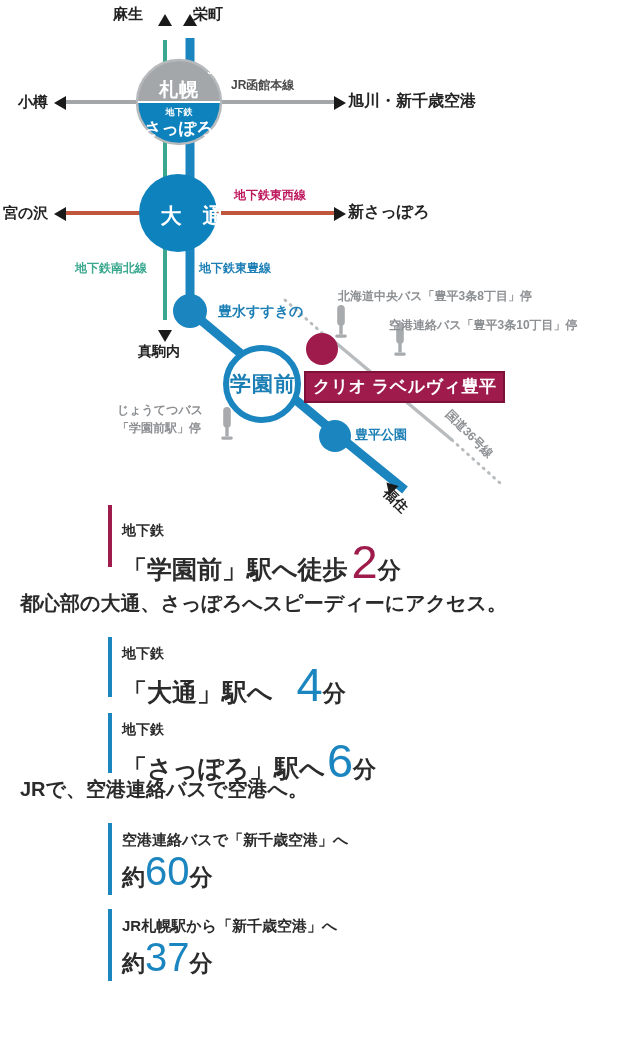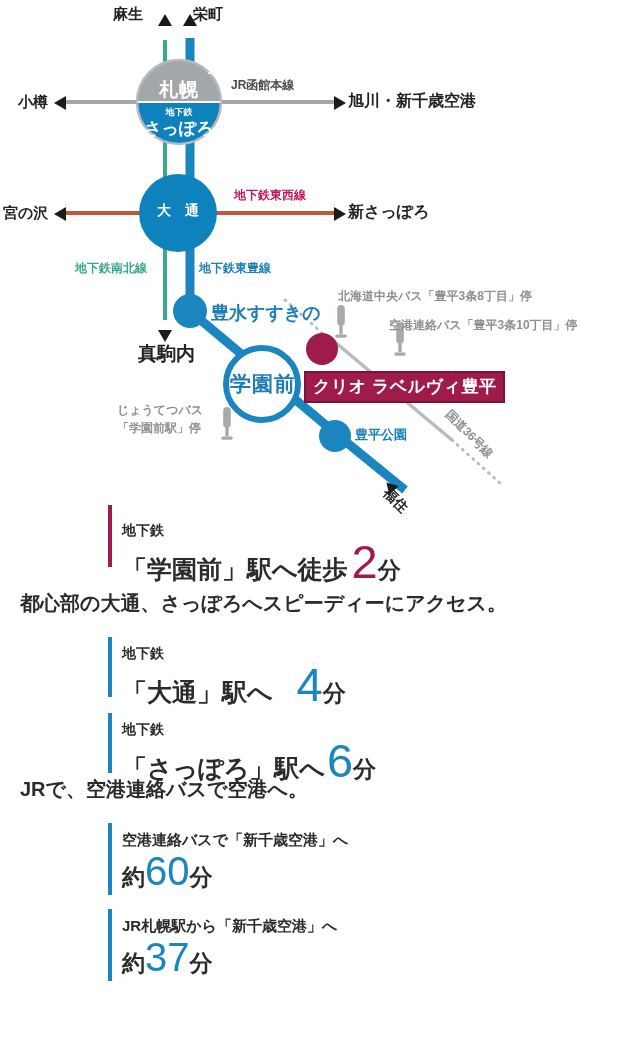--- a/index.html
+++ b/index.html
@@ -109,35 +109,35 @@
       <rect x="-1.8" y="20" width="3.6" height="11"></rect>
       <rect x="-6" y="31" width="12" height="3.5" rx="1.5"></rect>
     </g>
   </svg>
 
   <div class="stname" style="left:139px;top:66px;width:80px;font-size:9px;text-align:right;">JR</div>
   <div class="stname" style="left:139px;top:77px;width:80px;font-size:19px;letter-spacing:1px;">札幌</div>
   <div class="stname" style="left:139px;top:106px;width:80px;font-size:9px;">地下鉄</div>
   <div class="stname" style="left:139px;top:117px;width:80px;font-size:17px;letter-spacing:0px;">さっぽろ</div>
 
-  <div class="stname" style="left:138px;top:202px;width:80px;font-size:14px;">大　通</div>
-
-  <div class="lbl lbl-blue" style="left:211px;top:304px;font-size:18px;text-align:right;">豊水すすきの</div>
+  <div class="stname" style="left:152px;top:202px;width:80px;font-size:21px;">大　通</div>
+
+  <div class="lbl lbl-blue" style="left:218px;top:304px;font-size:14px;text-align:right;">豊水すすきの</div>
 
   <div class="lbl lbl-blue" style="left:230px;top:373px;font-size:21px;letter-spacing:1px;">学園前</div>
 
   <div class="lbl lbl-blue" style="left:355px;top:428px;font-size:13px;">豊平公園</div>
 
   <div class="lbl lbl-black" style="left:113px;top:6px;font-size:15px;">麻生</div>
   <div class="lbl lbl-black" style="left:193px;top:6px;font-size:15px;">栄町</div>
   <div class="lbl lbl-black" style="left:18px;top:94px;font-size:15px;">小樽</div>
   <div class="lbl lbl-black" style="left:348px;top:93px;font-size:16px;">旭川・新千歳空港</div>
   <div class="lbl lbl-black" style="left:3px;top:205px;font-size:15px;">宮の沢</div>
   <div class="lbl lbl-black" style="left:348px;top:204px;font-size:16px;">新さっぽろ</div>
-  <div class="lbl lbl-black" style="left:138px;top:344px;font-size:19px;">真駒内</div>
+  <div class="lbl lbl-black" style="left:138px;top:344px;font-size:14px;">真駒内</div>
   <div class="lbl lbl-black" style="left:391px;top:485px;font-size:14px;transform:rotate(45deg);transform-origin:left top;">福住</div>
 
   <div class="lbl lbl-darkgray" style="left:231px;top:79px;font-size:12px;">JR函館本線</div>
   <div class="lbl lbl-red" style="left:234px;top:189px;font-size:12px;">地下鉄東西線</div>
   <div class="lbl lbl-green" style="left:75px;top:262px;font-size:12px;">地下鉄南北線</div>
   <div class="lbl lbl-blue" style="left:199px;top:262px;font-size:12px;">地下鉄東豊線</div>
   <div class="lbl lbl-gray" style="left:452px;top:408px;font-size:12px;transform:rotate(45deg);transform-origin:left top;">国道36号線</div>
 
   <div class="lbl lbl-gray" style="left:338px;top:290px;font-size:12px;">北海道中央バス「豊平3条8丁目」停</div>
   <div class="lbl lbl-gray" style="left:389px;top:319px;font-size:12px;">空港連絡バス「豊平3条10丁目」停</div>

